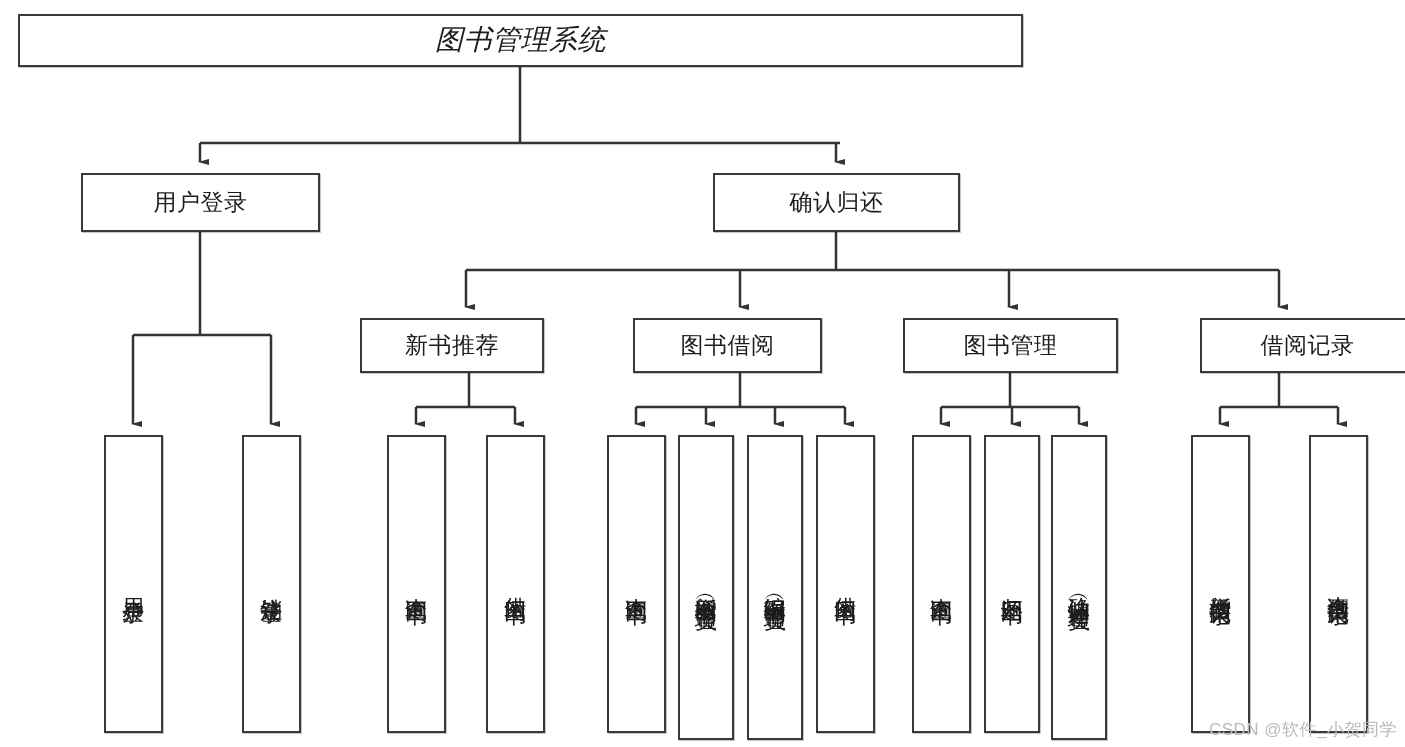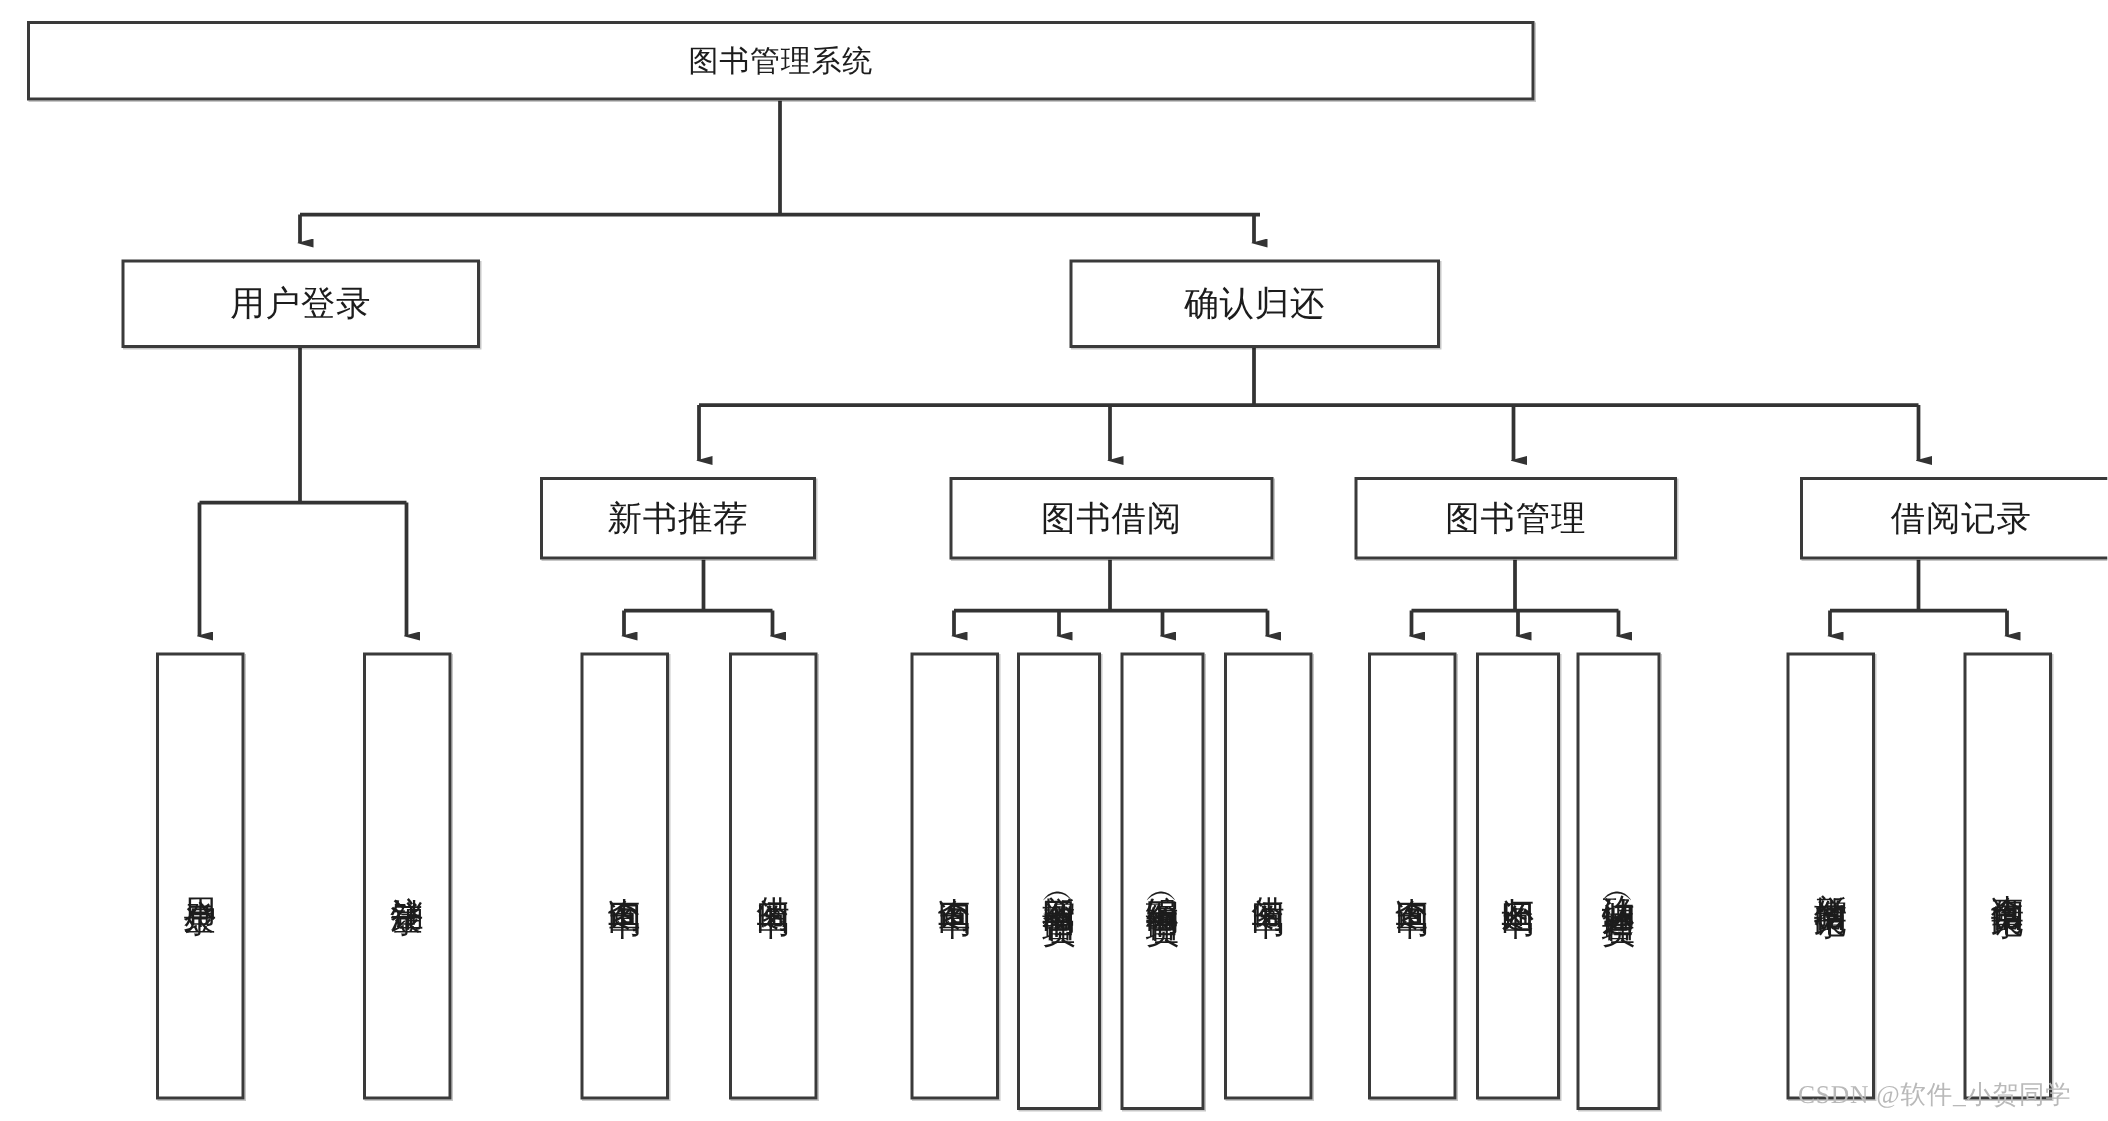--- a/index.html
+++ b/index.html
@@ -36,40 +36,41 @@
     justify-content: center;
     color: #1c1c1c;
     letter-spacing: 0.5px;
   }
   .node.horiz {
     font-size: 23px;
     line-height: 1.1;
     white-space: nowrap;
   }
   .node.root {
-    font-size: 20px;
+    font-size: 28px;
+    font-style: italic;
   }
   .node.vert {
     writing-mode: vertical-rl;
     text-orientation: upright;
     font-size: 22px;
     line-height: 1.25;
     letter-spacing: 2px;
     padding: 4px 0;
     white-space: nowrap;
   }
   .watermark {
     position: absolute;
-    right: 24px;
+    right: 8px;
     bottom: 6px;
     font-size: 17px;
     color: #b9b9b9;
     letter-spacing: 0.5px;
     white-space: nowrap;
-    font-family: Liberation Serif, serif;
+    font-family: Liberation Sans, sans-serif;
   }
 </style>
 </head>
 <body>
 
 <div id="canvas">
 
   <svg class="edges" viewBox="0 0 1405 747">
     <defs>
       <marker id="arrow" markerWidth="10" markerHeight="11" refX="3" refY="9" orient="auto" markerUnits="userSpaceOnUse">
@@ -119,21 +120,21 @@
       <path d="M1338,407 L1338,424" marker-end="url(#arrow)"></path>
     </g>
   </svg>
 
   <div class="node horiz root" style="left:18px; top:14px; width:1005px; height:53px;">图书管理系统</div>
 
   <div class="node horiz" style="left:81px; top:173px; width:239px; height:59px;">用户登录</div>
   <div class="node horiz" style="left:713px; top:173px; width:247px; height:59px;">确认归还</div>
 
   <div class="node horiz" style="left:360px; top:318px; width:184px; height:55px;">新书推荐</div>
-  <div class="node horiz" style="left:633px; top:318px; width:216px; height:55px;">图书借阅</div>
+  <div class="node horiz" style="left:633px; top:318px; width:189px; height:55px;">图书借阅</div>
   <div class="node horiz" style="left:903px; top:318px; width:215px; height:55px;">图书管理</div>
   <div class="node horiz" style="left:1172px; top:318px; width:215px; height:55px;margin-left:28px;">借阅记录</div>
 
   <div class="node vert" style="left:104px; top:435px; width:59px; height:298px;">用户登录</div>
   <div class="node vert" style="left:242px; top:435px; width:59px; height:298px;">注销登录</div>
 
   <div class="node vert" style="left:387px; top:435px; width:59px; height:298px;">查询图书</div>
   <div class="node vert" style="left:486px; top:435px; width:59px; height:298px;">借阅图书</div>
 
   <div class="node vert" style="left:607px; top:435px; width:59px; height:298px;">查询图书</div>

